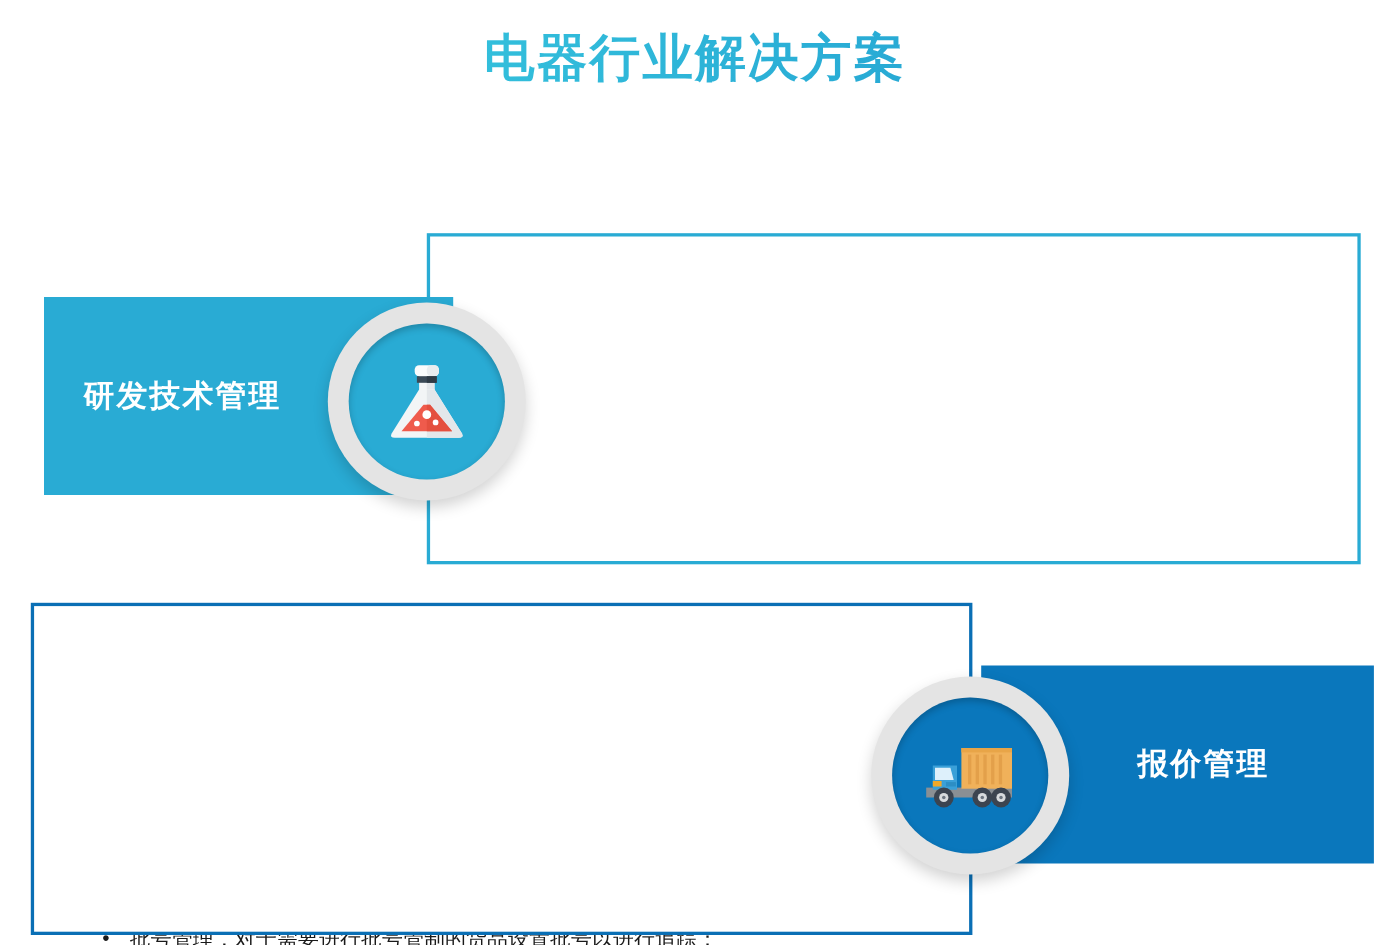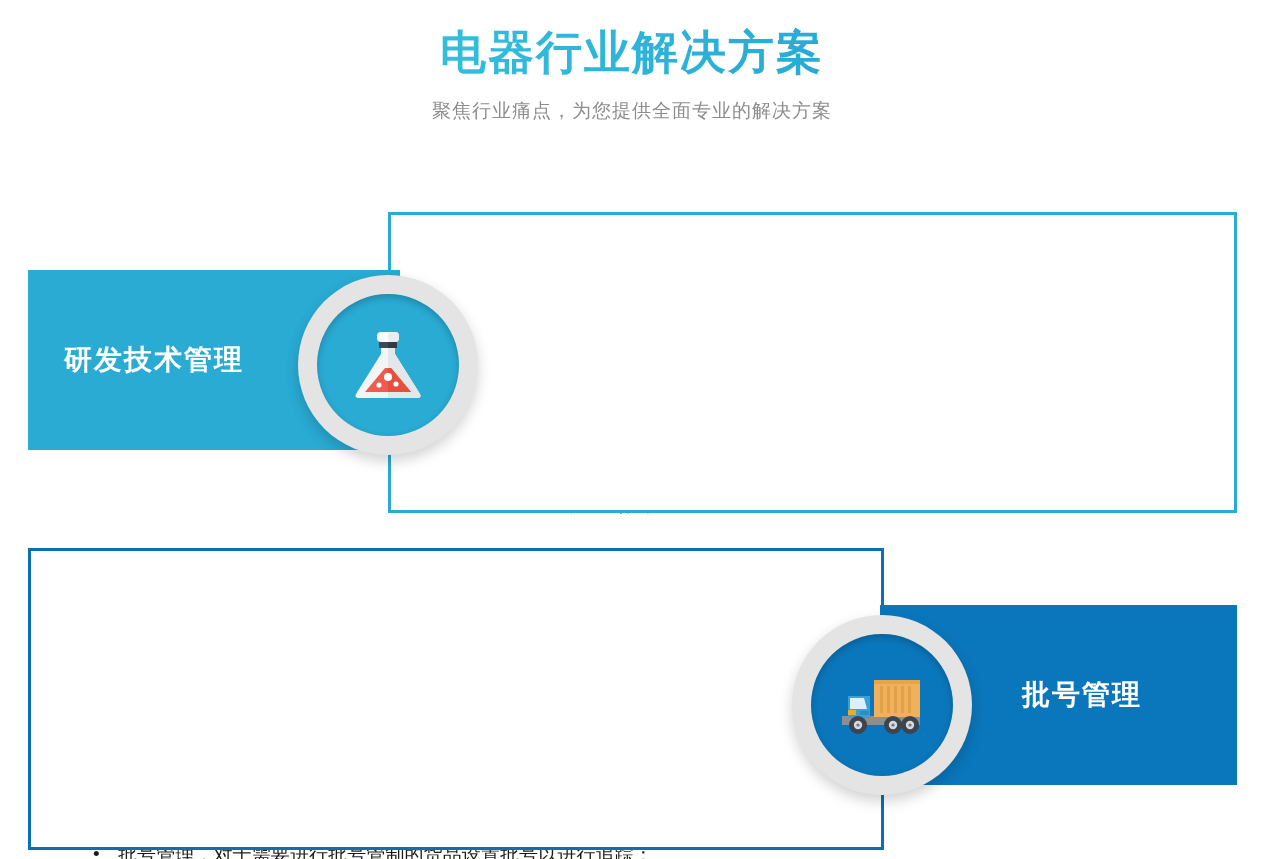--- a/index.html
+++ b/index.html
@@ -108,31 +108,30 @@
     display: flex;
     align-items: center;
     justify-content: center;
     box-shadow: inset 0 3px 7px rgba(0,0,0,0.22);
   }
   .medallion .disc.cyan { background: #29abd4; }
   .medallion .disc.blue { background: #0a77bc; }
 
   
   .layer-box    { z-index: 1; }
-  .layer-banner { z-index: 2; }
+  .layer-banner { z-index: 2; margin-left: 12px; }
   .layer-medal  { z-index: 3; }
 </style>
 </head>
 <body>
 
 <div class="page">
 
   <div class="header">
     <h1 class="main-title">电器行业解决方案</h1>
-    <div class="sub-title">聚焦行业痛点，为您提供全面专业的解决方案</div>
   </div>
 
   <div class="content-box cyan layer-box" style="left:388px; top:212px; width:849px; height:301px;"></div>
 
   <div class="banner cyan layer-banner" style="left:28px; top:270px; width:372px; height:180px; padding-left:36px;">
     <span>研发技术管理</span>
   </div>
 
   <div class="medallion layer-medal" style="left:298px; top:275px;">
     <div class="disc cyan">
@@ -166,21 +165,21 @@
     <li>建立清晰明了的BOM产品结构清单；</li>
     <li>当物料及BOM表结构发生变化时，严格执行ECN\ECR变更作业流程</li>
     <li>提供图文档管理，图纸分类，统一发布；</li>
     <li>针对研发项目进度提供管理与监控平台，项目经理与工程师清晰的知道整个项目进度，提升产品设计的效率；</li>
     <li>研发与生产设计形成一体化，提高研发生产协同能力，加速订单处理效率。</li>
   </ul>
 
   <div class="content-box blue layer-box" style="left:28px; top:548px; width:856px; height:302px;"></div>
 
   <div class="banner blue layer-banner" style="left:880px; top:605px; width:357px; height:180px; padding-left:142px;">
-    <span>批号管理</span>
+    <span>报价管理</span>
   </div>
 
   <div class="medallion layer-medal" style="left:792px; top:615px;">
     <div class="disc blue">
 
       <svg width="92" height="66" viewBox="0 0 92 66" aria-hidden="true">
 
         <rect x="6" y="44" width="78" height="9" fill="#8a8f94"></rect>
 
         <rect x="38" y="8" width="46" height="37" fill="#f0b15a"></rect>

